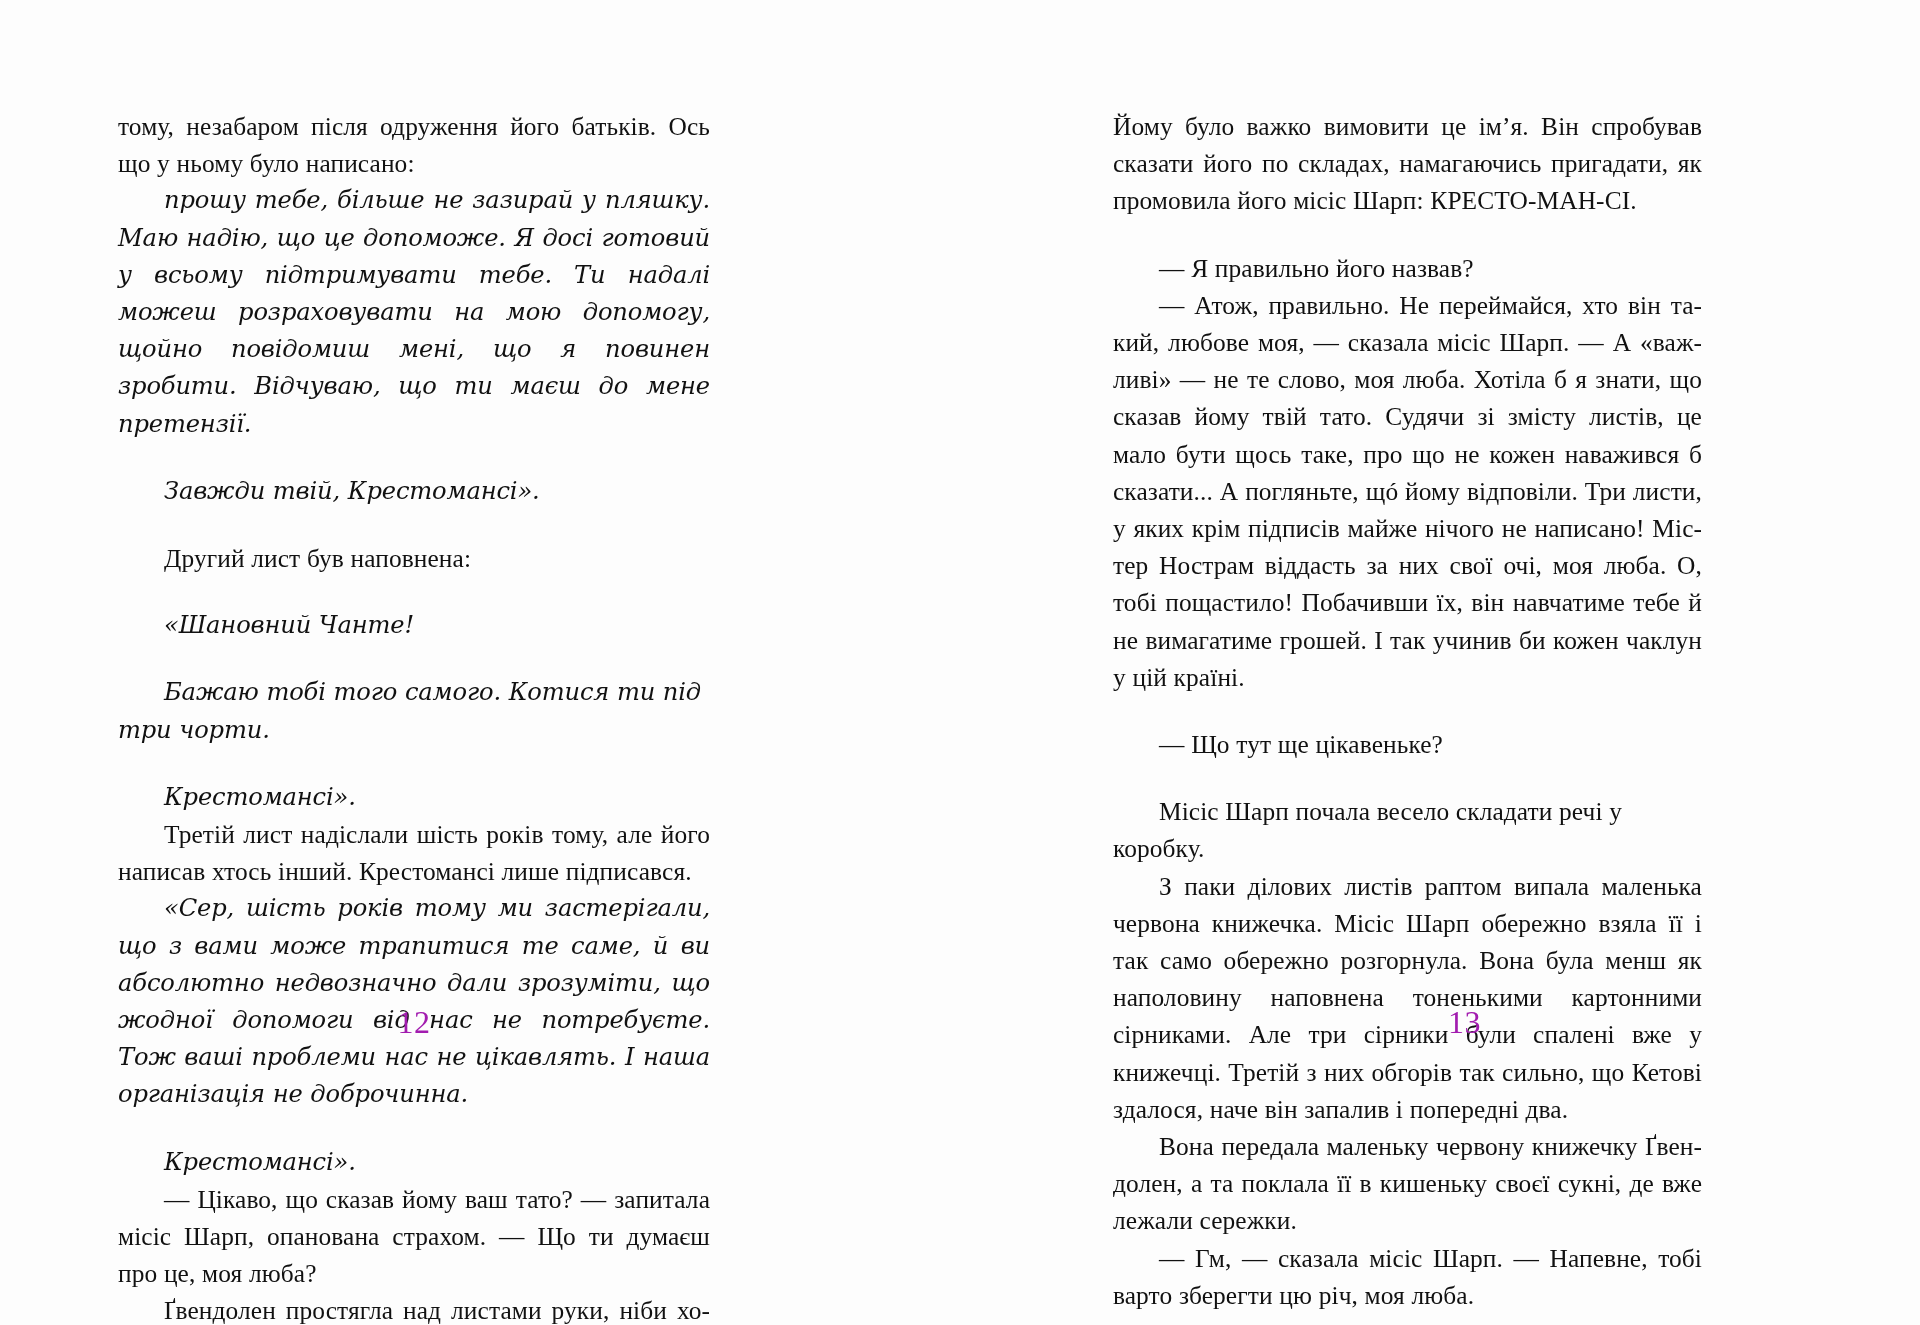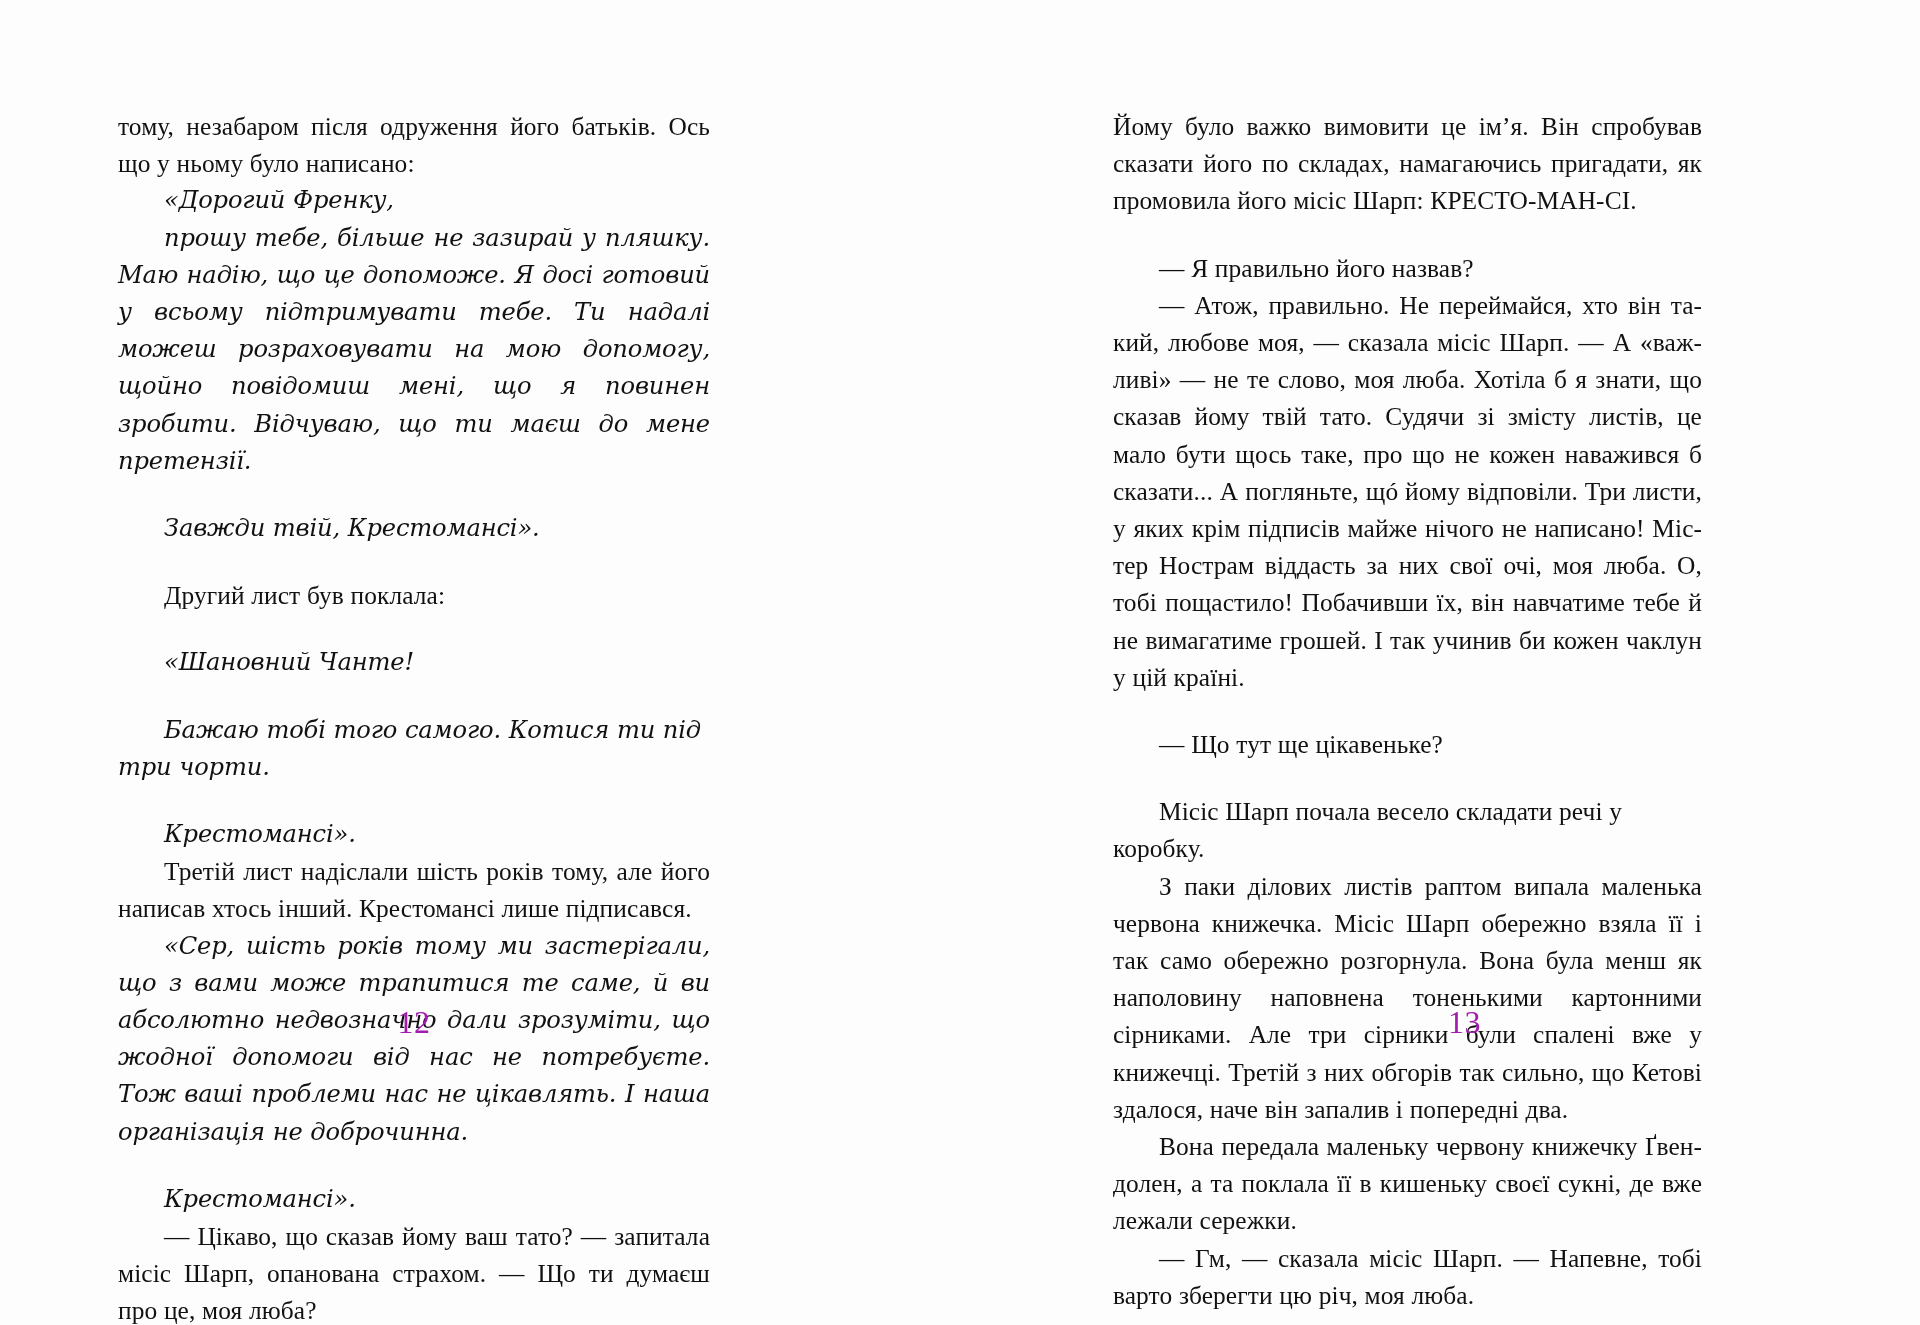--- a/index.html
+++ b/index.html
@@ -71,24 +71,23 @@
   .page-right .folio { top: 1004px; left: 153px; right: 104px; }
 </style>
 </head>
 <body>
 
 <div class="spread">
 
   <div class="page page-left">
     <div class="textblock">
       <p class="noindent">тому, незабаром після одруження його батьків. Ось що у ньому було написано:</p>
-      <p class="letter">«Дорогий Френку,</p>
       <p class="letter">прошу тебе, більше не зазирай у пляшку. Маю надію, що це допоможе. Я досі готовий у всьому підтримувати тебе. Ти надалі можеш розраховувати на мою допомогу, щойно повідомиш мені, що я повинен зробити. Відчуваю, що ти маєш до мене претензії.</p>
       <p class="letter last-line-left">Завжди твій, Крестомансі».</p>
-      <p class="last-line-left">Другий лист був поклала:</p>
+      <p class="last-line-left">Другий лист був наповнена:</p>
       <p class="letter last-line-left">«Шановний Чанте!</p>
       <p class="letter last-line-left">Бажаю тобі того самого. Котися ти під три чорти.</p>
       <p class="letter last-line-left">Крестомансі».</p>
       <p>Третій лист надіслали шість років тому, але його написав хтось інший. Крестомансі лише підпи­савcя.</p>
       <p class="letter">«Сер, шість років тому ми застерігали, що з вами може трапитися те саме, й ви абсолютно недвозначно дали зрозуміти, що жодної допомоги від нас не потребу­єте. Тож ваші проблеми нас не цікавлять. І наша органі­зація не доброчинна.</p>
       <p class="letter last-line-left">Крестомансі».</p>
       <p>— Цікаво, що сказав йому ваш тато? — запитала місіс Шарп, опанована страхом. — Що ти думаєш про це, моя люба?</p>
       <p>Ґвендолен простягла над листами руки, ніби хо­тіла підняти їх і погріти над полум’ям. Обидва її мі­зинчики загнулися.</p>
       <p>— Я не знаю. Вони здаються мені важливими, а надто перший й останній.</p>
     </div>

